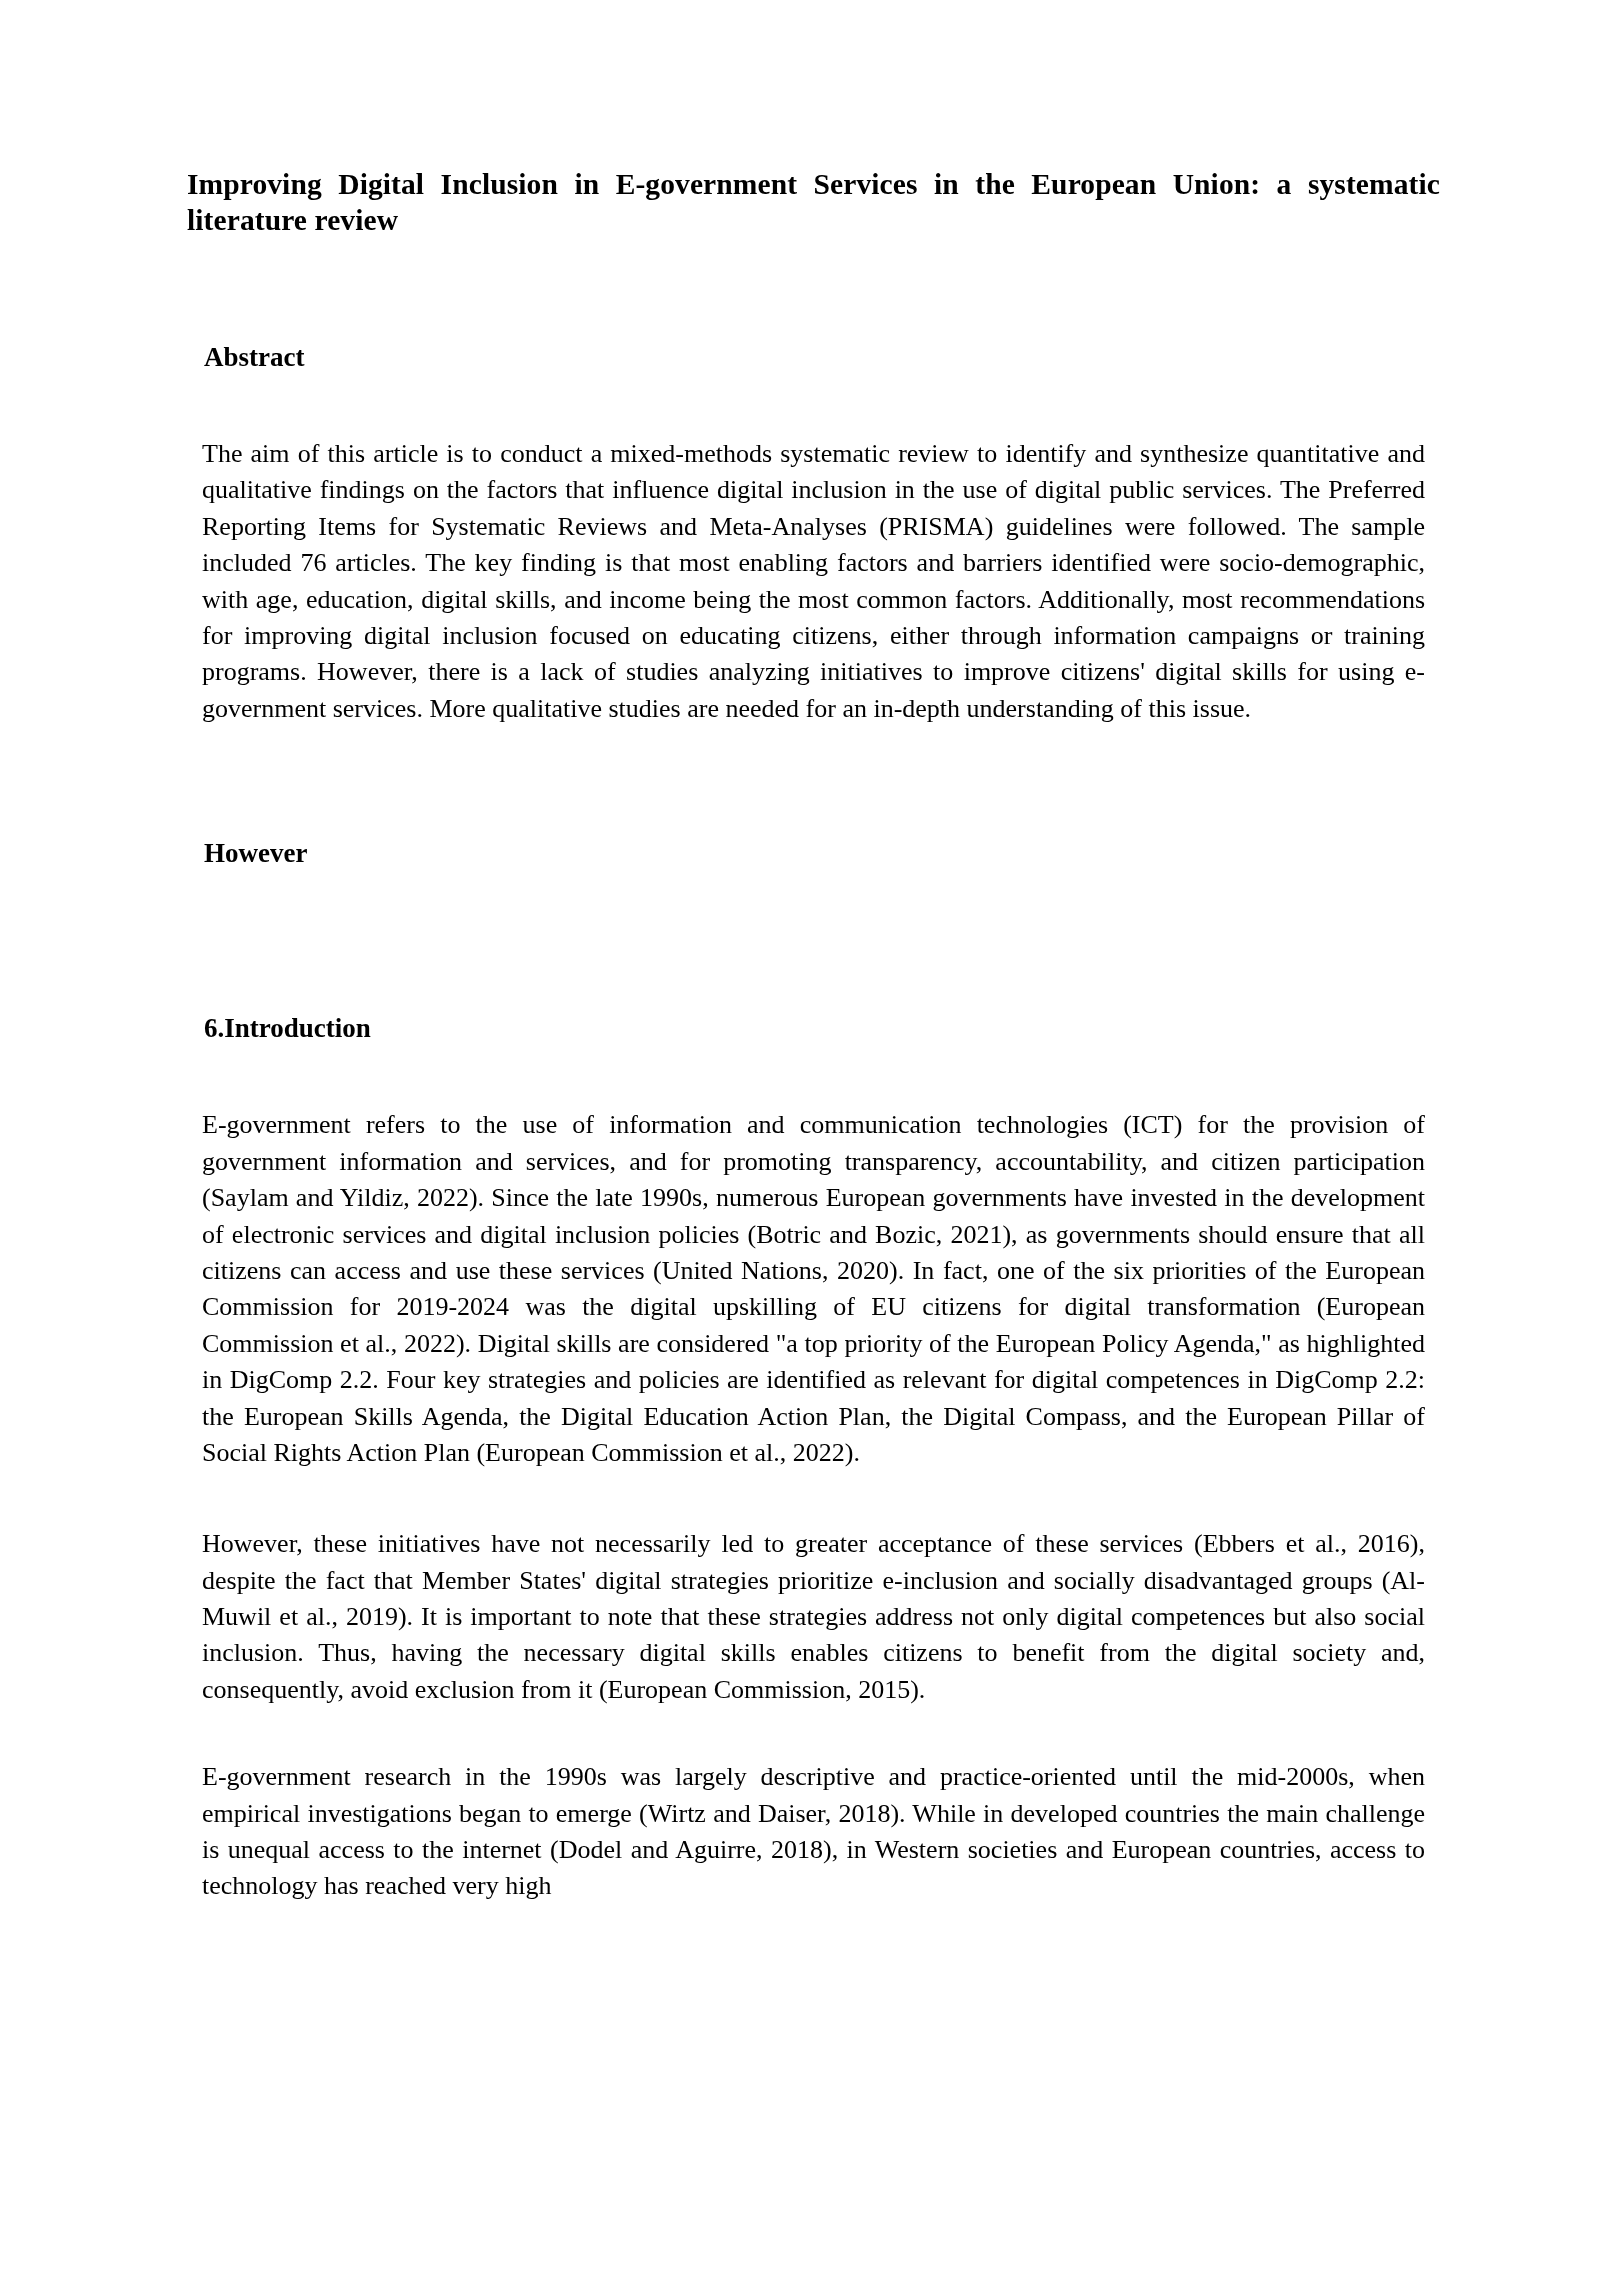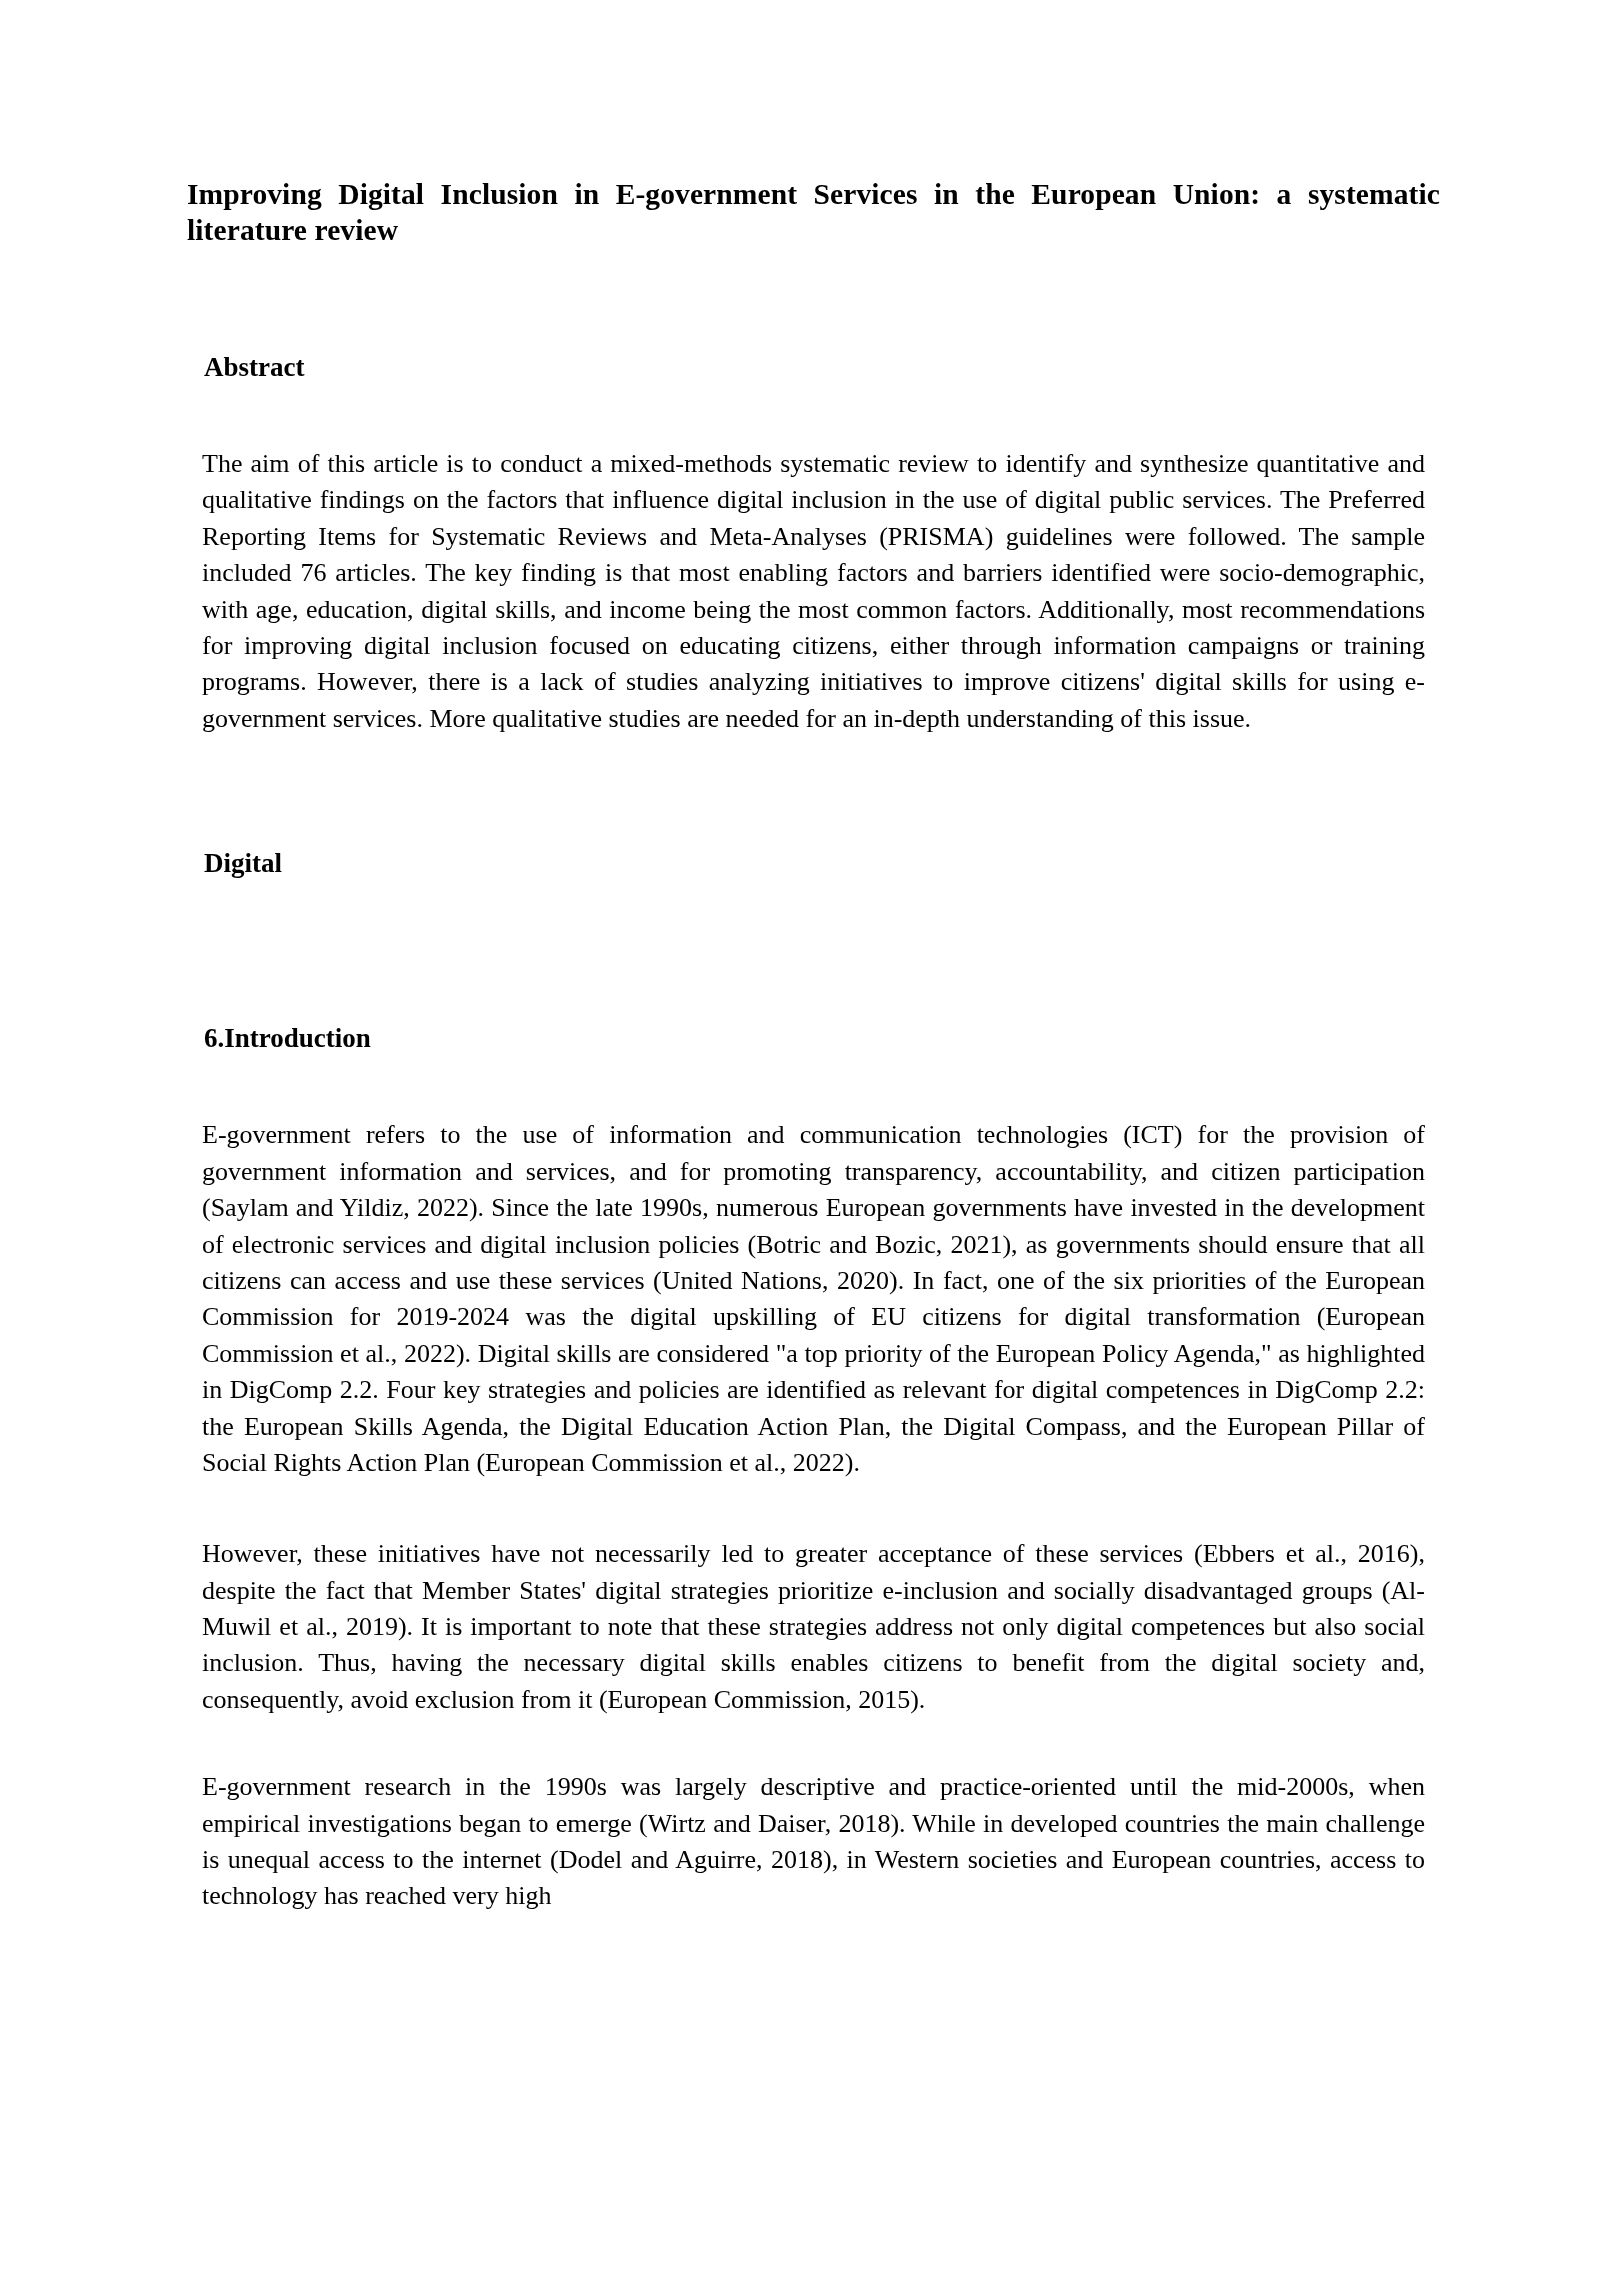--- a/index.html
+++ b/index.html
@@ -15,21 +15,21 @@
     position: relative;
     width: 1623px;
     height: 2295px;
     background: #ffffff;
     overflow: hidden;
     box-sizing: border-box;
   }
   .content {
     position: absolute;
     left: 187px;
-    top: 177px;
+    top: 167px;
     width: 1253px;
   }
   .doc-title {
     font-size: 29.5px;
     font-weight: bold;
     line-height: 1.22;
     text-align: justify;
     text-justify: inter-word;
     margin: 0 0 0 0;
     letter-spacing: 0.1px;
@@ -70,21 +70,21 @@
     </h1>
 
     <div class="spacer-title-abstract"></div>
 
     <h2 class="section-heading">Abstract</h2>
     <div class="spacer-heading-body"></div>
     <p class="body-par">The aim of this article is to conduct a mixed-methods systematic review to identify and synthesize quantitative and qualitative findings on the factors that influence digital inclusion in the use of digital public services. The Preferred Reporting Items for Systematic Reviews and Meta-Analyses (PRISMA) guidelines were followed. The sample included 76 articles. The key finding is that most enabling factors and barriers identified were socio-demographic, with age, education, digital skills, and income being the most common factors. Additionally, most recommendations for improving digital inclusion focused on educating citizens, either through information campaigns or training programs. However, there is a lack of studies analyzing initiatives to improve citizens' digital skills for using e-government services. More qualitative studies are needed for an in-depth understanding of this issue.</p>
 
     <div class="spacer-abstract-kw"></div>
 
-    <h2 class="section-heading">Digital</h2>
+    <h2 class="section-heading">However</h2>
     <div class="spacer-heading-body"></div>
 
     <div class="spacer-kw-intro"></div>
 
     <h2 class="section-heading">6.Introduction</h2>
     <div class="spacer-heading-body"></div>
 
     <p class="body-par">E-government refers to the use of information and communication technologies (ICT) for the provision of government information and services, and for promoting transparency, accountability, and citizen participation (Saylam and Yildiz, 2022). Since the late 1990s, numerous European governments have invested in the development of electronic services and digital inclusion policies (Botric and Bozic, 2021), as governments should ensure that all citizens can access and use these services (United Nations, 2020). In fact, one of the six priorities of the European Commission for 2019-2024 was the digital upskilling of EU citizens for digital transformation (European Commission et al., 2022). Digital skills are considered "a top priority of the European Policy Agenda," as highlighted in DigComp 2.2. Four key strategies and policies are identified as relevant for digital competences in DigComp 2.2: the European Skills Agenda, the Digital Education Action Plan, the Digital Compass, and the European Pillar of Social Rights Action Plan (European Commission et al., 2022).</p>
     <div class="spacer-par-big"></div>
     <p class="body-par">However, these initiatives have not necessarily led to greater acceptance of these services (Ebbers et al., 2016), despite the fact that Member States' digital strategies prioritize e-inclusion and socially disadvantaged groups (Al-Muwil et al., 2019). It is important to note that these strategies address not only digital competences but also social inclusion. Thus, having the necessary digital skills enables citizens to benefit from the digital society and, consequently, avoid exclusion from it (European Commission, 2015).</p>

